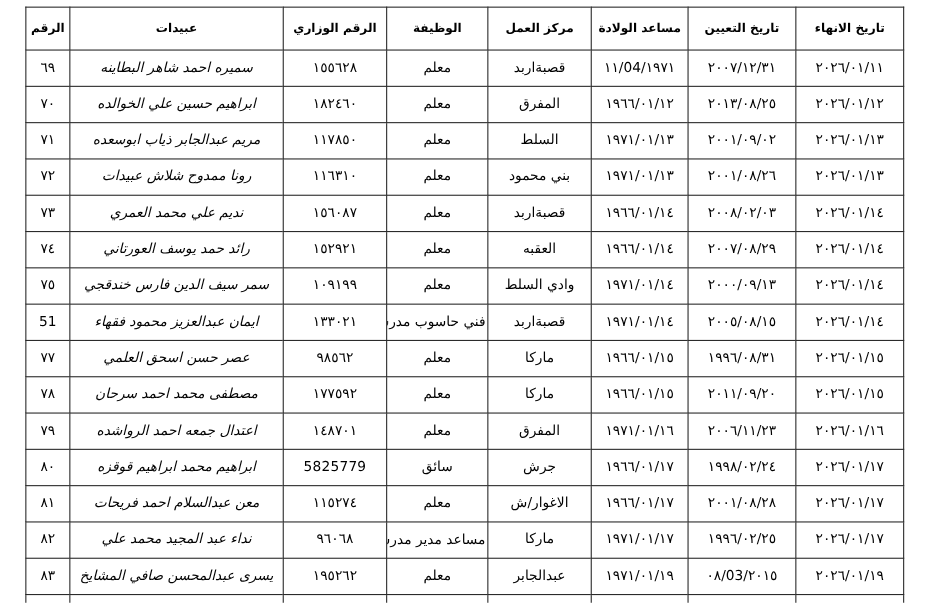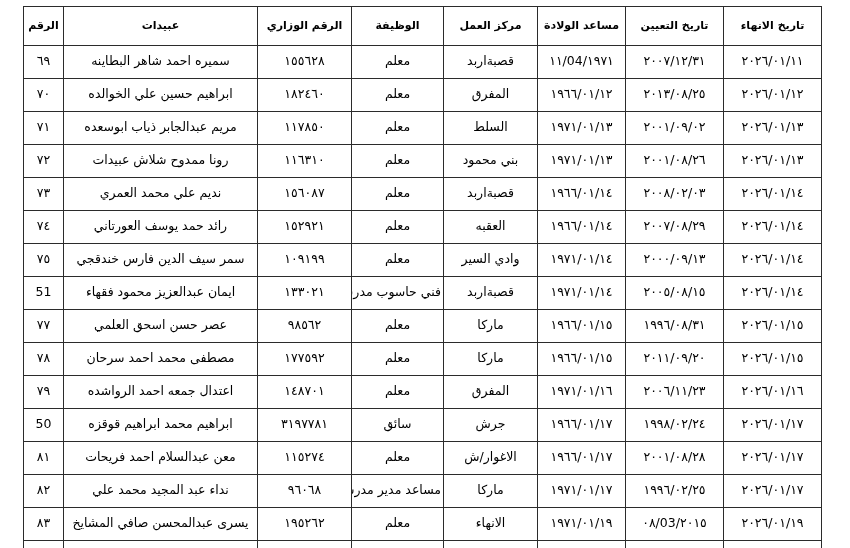--- a/index.html
+++ b/index.html
@@ -54,20 +54,21 @@
   col.c-min    { width: 94px; }
   col.c-job    { width: 92px; }
   col.c-center { width: 94px; }
   col.c-birth  { width: 88px; }
   col.c-appt   { width: 98px; }
   col.c-end    { width: 98px; }
 
   .cell-name {
     font-size: 13px;
     letter-spacing: 0px;
+    font-style: italic;
   }
   .cell-num {
     font-size: 13px;
   }
   .digits {
     font-size: 12.5px;
     letter-spacing: 0.2px;
   }
 </style>
 </head>
@@ -155,21 +156,21 @@
           <td>العقبه</td>
           <td>معلم</td>
           <td class="digits">١٥٢٩٢١</td>
           <td class="cell-name">رائد حمد يوسف العورتاني</td>
           <td class="cell-num">٧٤</td>
         </tr>
         <tr>
           <td class="digits">٢٠٢٦/٠١/١٤</td>
           <td class="digits">٢٠٠٠/٠٩/١٣</td>
           <td class="digits">١٩٧١/٠١/١٤</td>
-          <td>وادي السير</td>
+          <td>وادي السلط</td>
           <td>معلم</td>
           <td class="digits">١٠٩١٩٩</td>
           <td class="cell-name">سمر سيف الدين فارس خندقجي</td>
           <td class="cell-num">٧٥</td>
         </tr>
         <tr>
           <td class="digits">٢٠٢٦/٠١/١٤</td>
           <td class="digits">٢٠٠٥/٠٨/١٥</td>
           <td class="digits">١٩٧١/٠١/١٤</td>
           <td>قصبةاربد</td>
@@ -207,23 +208,23 @@
           <td class="digits">١٤٨٧٠١</td>
           <td class="cell-name">اعتدال جمعه احمد الرواشده</td>
           <td class="cell-num">٧٩</td>
         </tr>
         <tr>
           <td class="digits">٢٠٢٦/٠١/١٧</td>
           <td class="digits">١٩٩٨/٠٢/٢٤</td>
           <td class="digits">١٩٦٦/٠١/١٧</td>
           <td>جرش</td>
           <td>سائق</td>
-          <td class="digits">٣١٩٧٧٨١</td>
+          <td class="digits">5825779</td>
           <td class="cell-name">ابراهيم محمد ابراهيم قوقزه</td>
-          <td class="cell-num">50</td>
+          <td class="cell-num">٨٠</td>
         </tr>
         <tr>
           <td class="digits">٢٠٢٦/٠١/١٧</td>
           <td class="digits">٢٠٠١/٠٨/٢٨</td>
           <td class="digits">١٩٦٦/٠١/١٧</td>
           <td>الاغوار/ش</td>
           <td>معلم</td>
           <td class="digits">١١٥٢٧٤</td>
           <td class="cell-name">معن عبدالسلام احمد فريحات</td>
           <td class="cell-num">٨١</td>
@@ -235,21 +236,21 @@
           <td>ماركا</td>
           <td>مساعد مدير مدرسة</td>
           <td class="digits">٩٦٠٦٨</td>
           <td class="cell-name">نداء عبد المجيد محمد علي</td>
           <td class="cell-num">٨٢</td>
         </tr>
         <tr>
           <td class="digits">٢٠٢٦/٠١/١٩</td>
           <td class="digits">٢٠١٥/03/٠٨</td>
           <td class="digits">١٩٧١/٠١/١٩</td>
-          <td>الانهاء</td>
+          <td>عبدالجابر</td>
           <td>معلم</td>
           <td class="digits">١٩٥٢٦٢</td>
           <td class="cell-name">يسرى عبدالمحسن صافي المشايخ</td>
           <td class="cell-num">٨٣</td>
         </tr>
         <tr>
           <td class="digits">٢٠٢٦/٠١/١٩</td>
           <td class="digits">٢٠٠٧/٠٨/١٦</td>
           <td class="digits">١٩٧١/٠١/١٩</td>
           <td>الطيبه والوسطيه</td>

